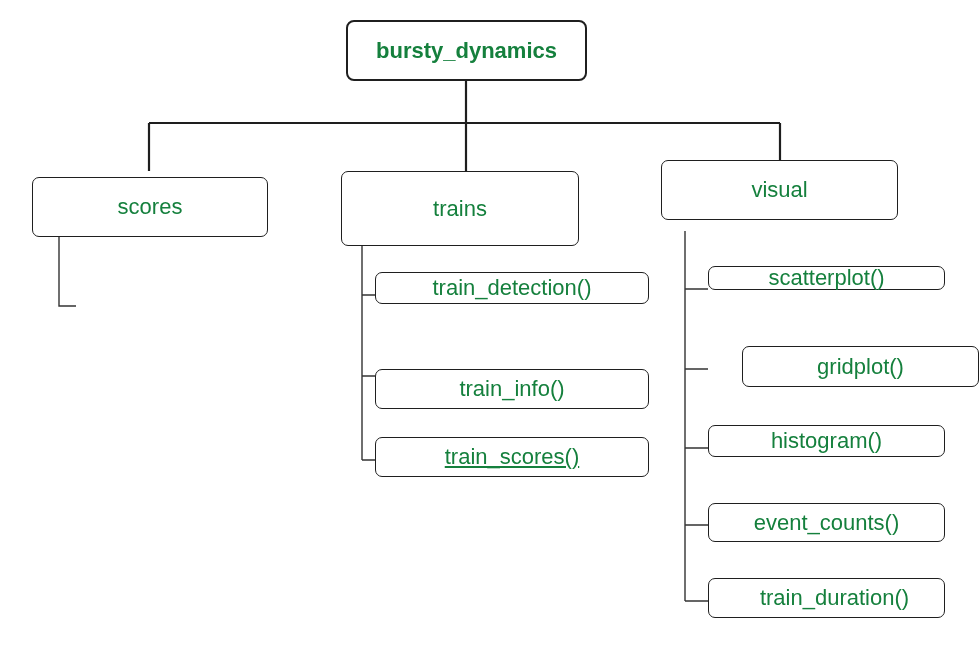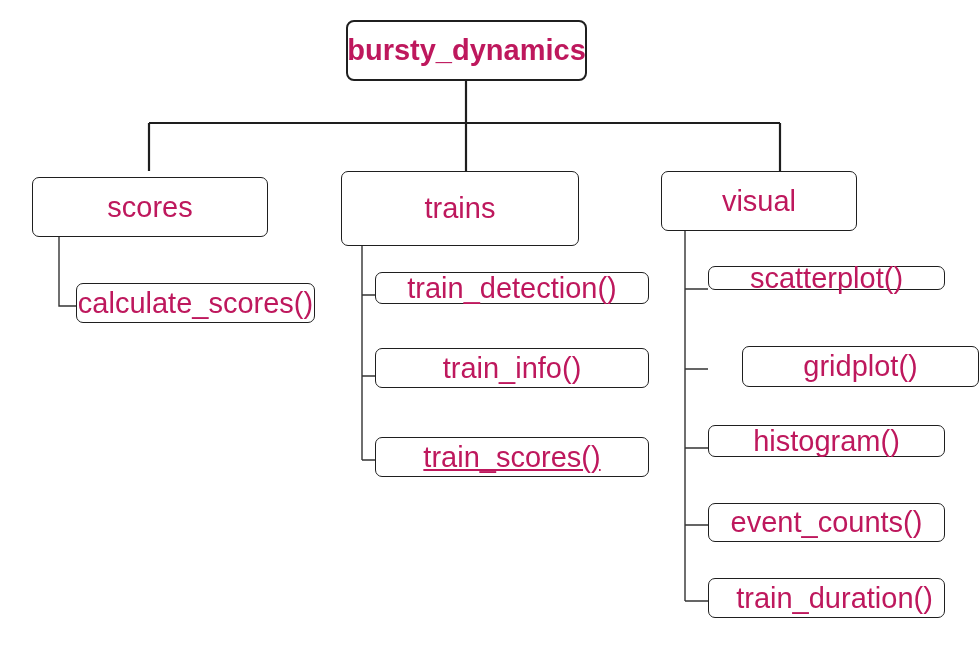--- a/index.html
+++ b/index.html
@@ -19,38 +19,38 @@
   }
   .node {
     position: absolute;
     box-sizing: border-box;
     background: #ffffff;
     border: 1.4px solid #1f1f1f;
     border-radius: 7px;
     display: flex;
     align-items: center;
     justify-content: center;
-    font-size: 29px;
-    color: #be185d;
+    font-size: 22px;
+    color: #15803d;
     white-space: nowrap;
     line-height: 1;
   }
   .node.root {
     border-width: 2.2px;
     border-radius: 8px;
     font-weight: 700;
   }
   
   #n-root    { left: 346px; top: 20px;  width: 241px; height: 61px; }
   #n-scores  { left: 32px;  top: 177px; width: 236px; height: 60px; }
   #n-trains  { left: 341px; top: 171px; width: 238px; height: 75px; }
-  #n-visual  { left: 661px; top: 171px; width: 196px; height: 60px; }
+  #n-visual  { left: 661px; top: 160px; width: 237px; height: 60px; }
   #n-calc    { left: 76px;  top: 283px; width: 239px; height: 40px; }
   #n-tdet    { left: 375px; top: 272px; width: 274px; height: 32px; }
-  #n-tinfo   { left: 375px; top: 348px; width: 274px; height: 40px; }
+  #n-tinfo   { left: 375px; top: 369px; width: 274px; height: 40px; }
   #n-tscores { left: 375px; top: 437px; width: 274px; height: 40px; text-decoration: underline; }
   #n-scatter { left: 708px; top: 266px; width: 237px; height: 24px; }
   #n-grid    { left: 708px; top: 346px; width: 237px; height: 41px; margin-left: 34px; }
   #n-hist    { left: 708px; top: 425px; width: 237px; height: 32px; }
   #n-event   { left: 708px; top: 503px; width: 237px; height: 39px; }
   #n-tdur    { left: 708px; top: 578px; width: 237px; height: 40px; padding-left: 16px; }
 </style>
 </head>
 <body>
 
@@ -66,21 +66,20 @@
 
     <path d="M685 231 V601 M685 289 H708 M685 369 H708 M685 448 H708 M685 525 H708 M685 601 H708" fill="none" stroke="#333333" stroke-width="1.4"></path>
   </svg>
 
   <div class="node root" id="n-root">bursty_dynamics</div>
 
   <div class="node" id="n-scores">scores</div>
   <div class="node" id="n-trains">trains</div>
   <div class="node" id="n-visual">visual</div>
 
-  <div class="node" id="n-calc">calculate_scores()</div>
 
   <div class="node" id="n-tdet">train_detection()</div>
   <div class="node" id="n-tinfo">train_info()</div>
   <div class="node" id="n-tscores">train_scores()</div>
 
   <div class="node" id="n-scatter">scatterplot()</div>
   <div class="node" id="n-grid">gridplot()</div>
   <div class="node" id="n-hist">histogram()</div>
   <div class="node" id="n-event">event_counts()</div>
   <div class="node" id="n-tdur">train_duration()</div>

